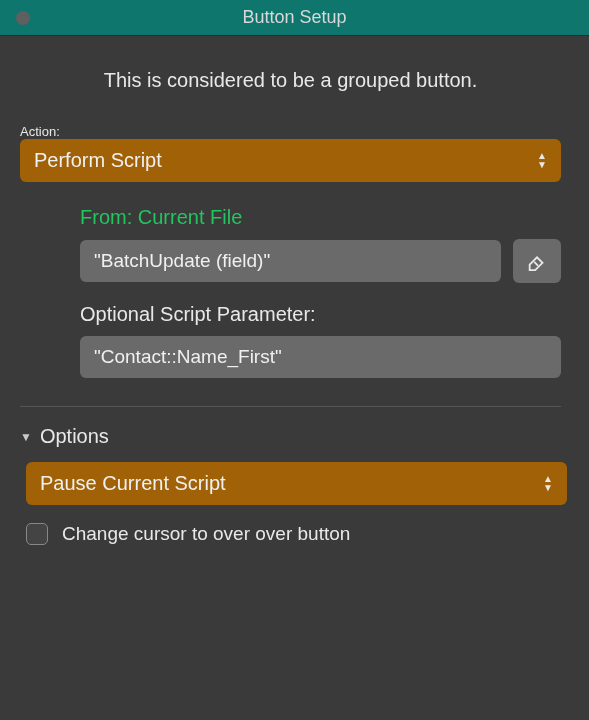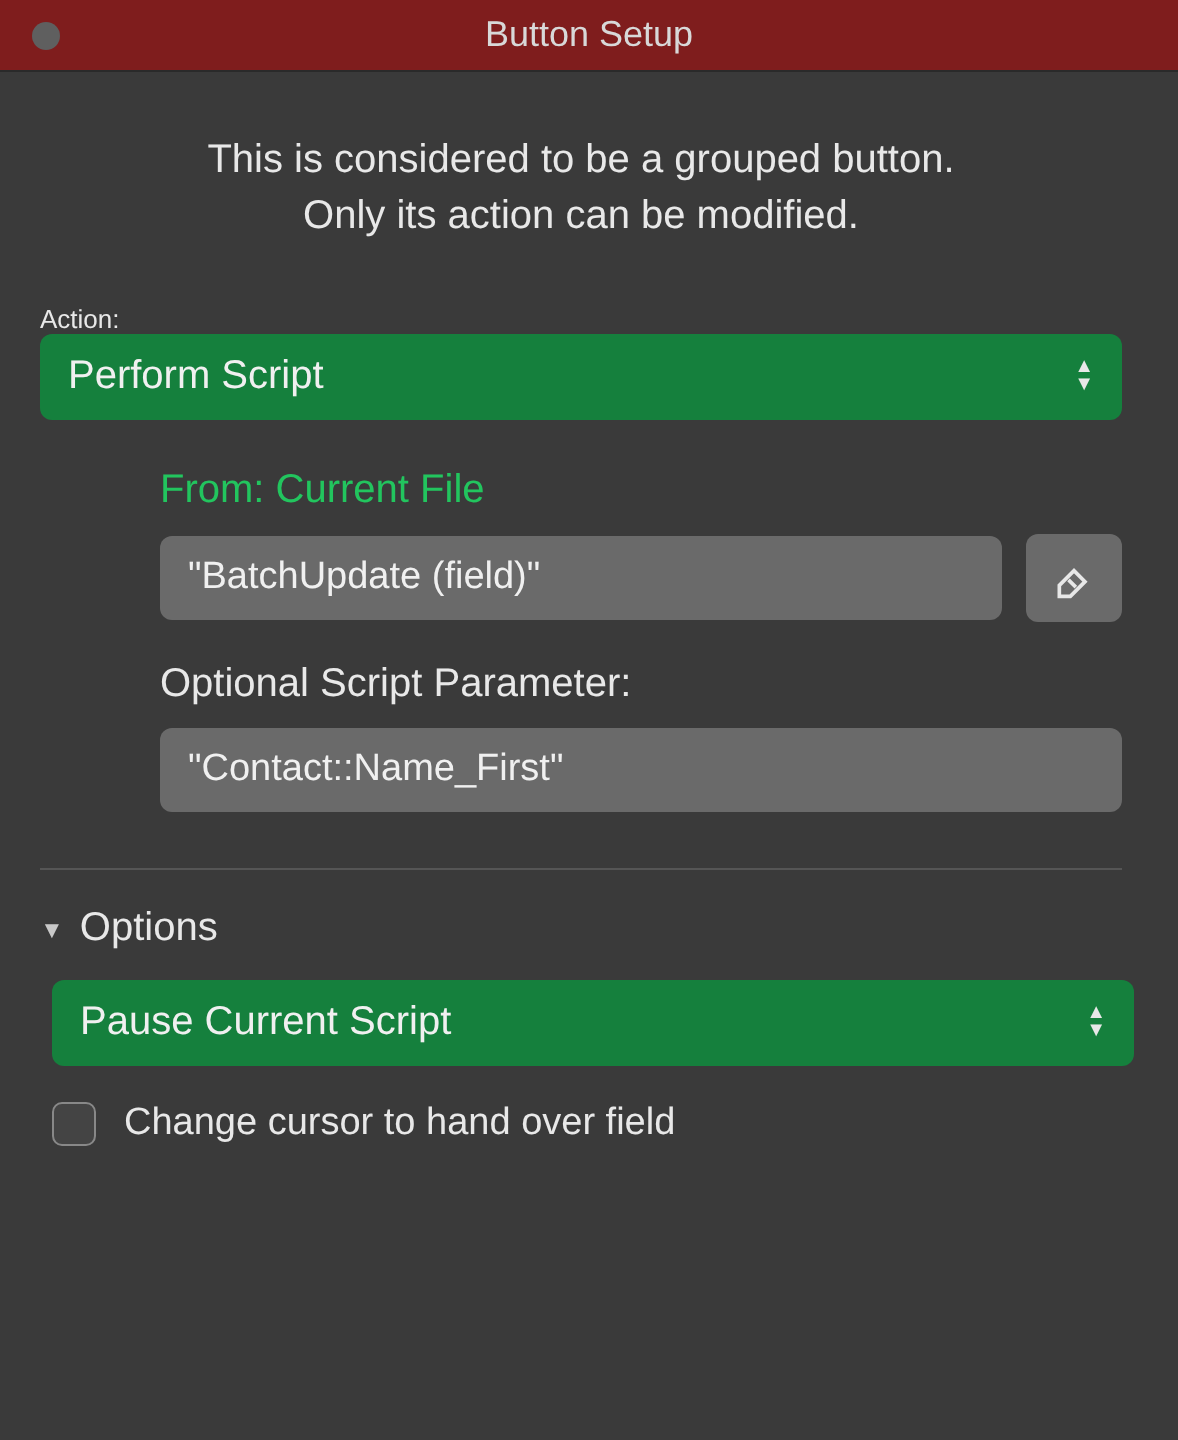--- a/index.html
+++ b/index.html
@@ -15,21 +15,21 @@
       height: 720px;
       overflow: hidden;
     }
     .titlebar {
       height: 36px;
       display: flex;
       align-items: center;
       padding: 0 16px;
       position: relative;
       border-bottom: 1px solid #2a2a2a;
-      background: #7f1d1d;
+      background: #0f766e;
     }
     .close-btn {
       width: 14px;
       height: 14px;
       border-radius: 50%;
       background: #5f5f5f;
       cursor: pointer;
     }
     .title {
       position: absolute;
@@ -51,21 +51,21 @@
       margin-bottom: 30px;
     }
     .label {
       font-size: 13px;
       color: #e8e8e8;
     }
     .dropdown {
       display: flex;
       align-items: center;
       justify-content: space-between;
-      background: #15803d;
+      background: #a16207;
       border-radius: 6px;
       padding: 10px 14px;
       font-size: 20px;
       color: #f0f0f0;
       cursor: pointer;
       width: 100%;
     }
     .dropdown .arrows {
       display: flex;
       flex-direction: column;
@@ -178,21 +178,20 @@
 
 <div class="titlebar">
   <div class="close-btn"></div>
   <div class="title">Button Setup</div>
 </div>
 
 <div class="content">
 
   <div class="intro">
     <div>This is considered to be a grouped button.</div>
-    <div>Only its action can be modified.</div>
   </div>
 
   <div class="label">Action:</div>
 
   <div class="dropdown">
     <span>Perform Script</span>
     <span class="arrows">
       <span>▲</span>
         <span>▼</span>
     </span>
@@ -229,16 +228,16 @@
   <div class="dropdown options-dropdown">
     <span>Pause Current Script</span>
     <span class="arrows">
       <span>▲</span>
         <span>▼</span>
     </span>
   </div>
 
   <div class="checkbox-row">
     <div class="checkbox"></div>
-    <div class="checkbox-label">Change cursor to hand over field</div>
+    <div class="checkbox-label">Change cursor to over over button</div>
   </div>
 
 </div>
 
 </body></html>

